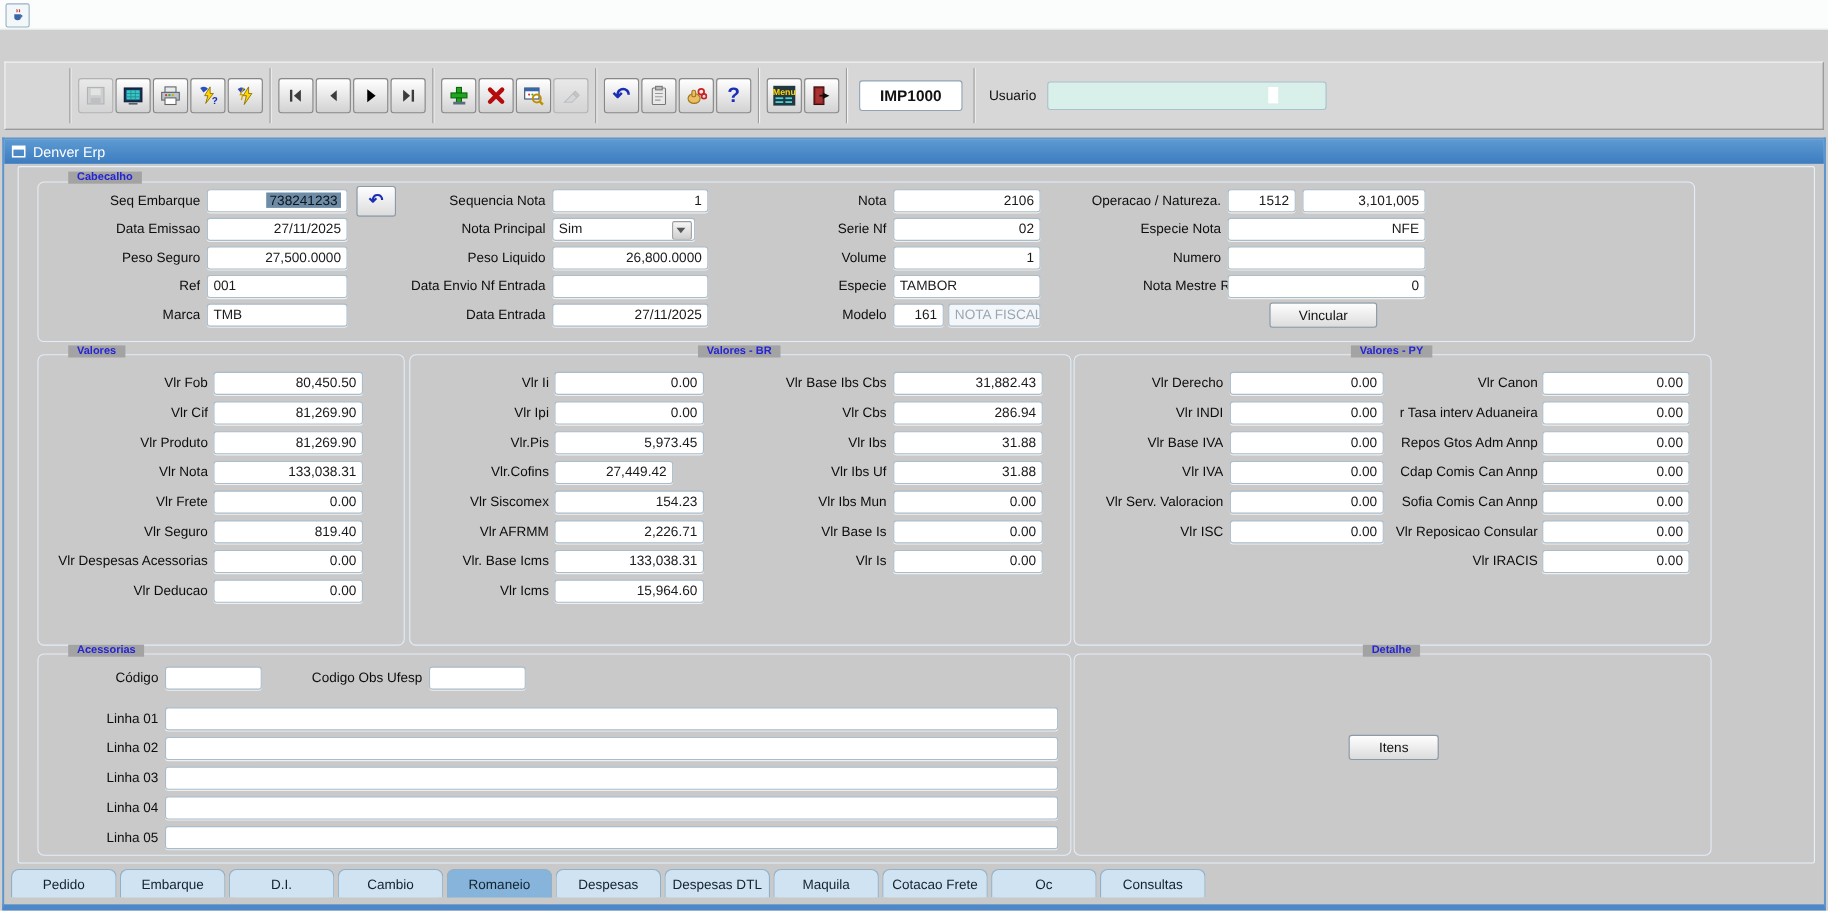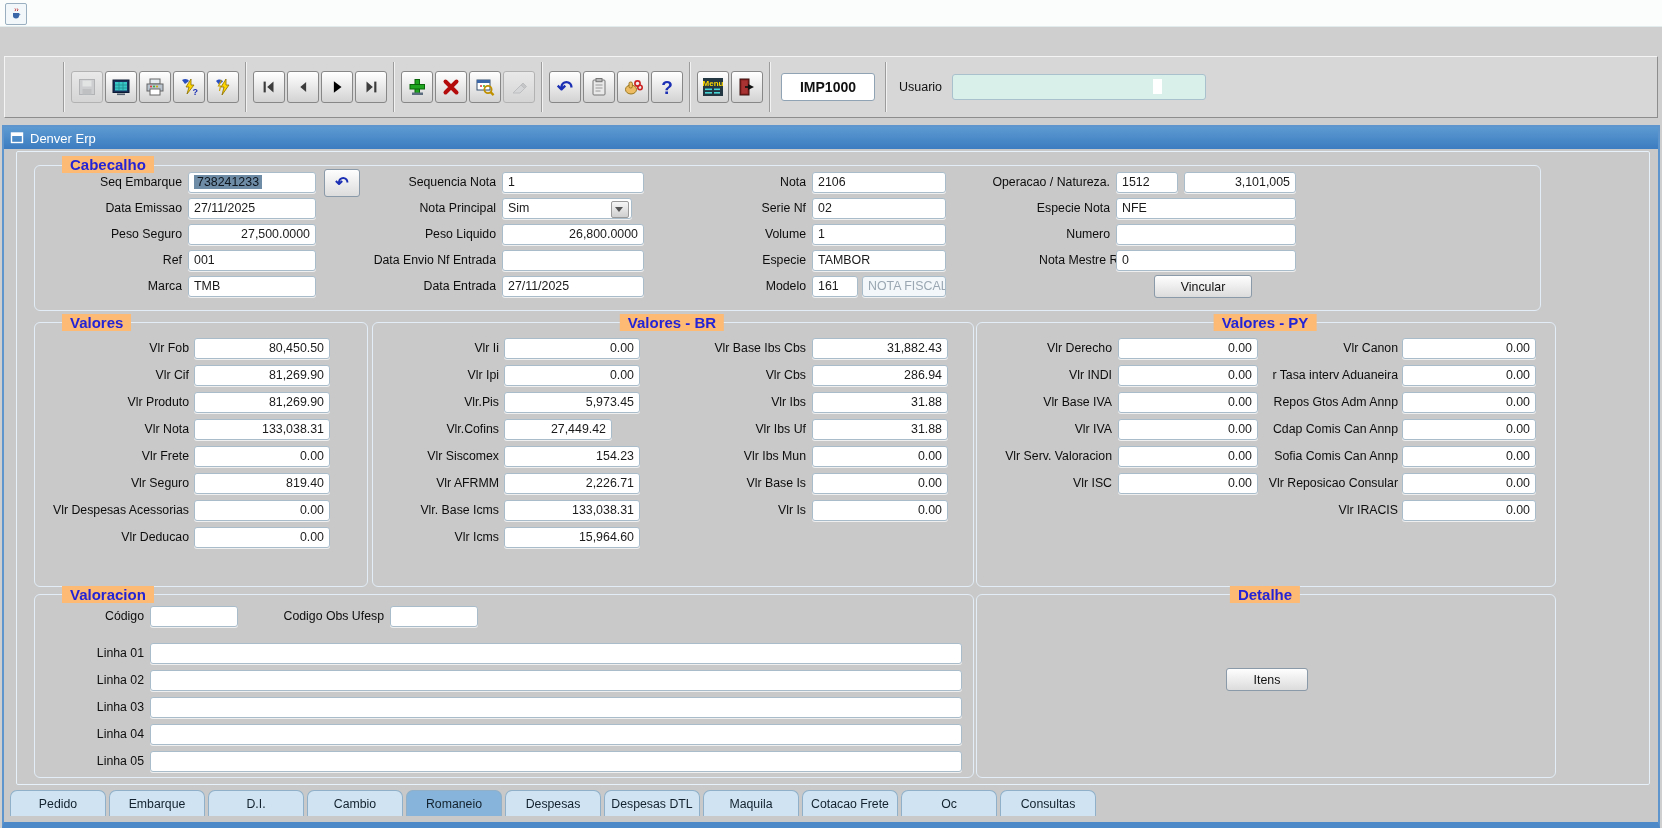--- a/index.html
+++ b/index.html
@@ -24,26 +24,26 @@
   .user-caret{position:absolute;left:200px;top:4px;width:9px;height:15px;background:#fff}
   .user-val{position:absolute;left:6px;top:4px;font-size:12px;color:#111}
 
   .frame{position:absolute;left:2px;top:125px;width:1658px;height:703px;box-sizing:border-box;border:2px solid #5e95cd;border-bottom:6px solid #4d88c8;background:#c9c9c9}
   .frame-title{height:22px;background:linear-gradient(#5d9ad2,#3c7cc0);display:flex;align-items:center;padding:0 6px;gap:6px}
   .frame-title-text{color:#fff;font-size:13px}
   .frame-body{position:relative;width:100%;height:673px;background:#c9c9c9}
   .panel{position:absolute;left:12px;top:2px;width:1632px;height:632px;border:1px solid #e7f1f9;border-radius:2px}
 
   .grp{position:absolute;border:1px solid #e2edf7;border-radius:6px}
-  .grp-title{position:absolute;z-index:2;color:#2424d6;font-weight:bold;font-size:15px;background:#fdba74;padding:0 8px;white-space:nowrap}
+  .grp-title{position:absolute;z-index:2;color:#2424d6;font-weight:bold;font-size:10px;background:#a3a3a3;padding:0 8px;white-space:nowrap}
   .grp-title.center{transform:translateX(-50%)}
 
   .lbl{position:absolute;height:21px;line-height:21px;font-size:12.3px;color:#0d0d0d;text-align:right;white-space:nowrap;overflow:hidden;z-index:3}
   .fld{position:absolute;height:21px;line-height:19px;box-sizing:border-box;background:#fff;border:1px solid #a9bcca;border-radius:3px;font-size:12.4px;color:#1a1a1a;padding:0 5px;box-shadow:0 1px 0 rgba(255,255,255,.7);white-space:nowrap;overflow:hidden;z-index:3}
-  .fld.right{text-align:right}.fld.center{text-align:left}
+  .fld.right{text-align:right}.fld.center{text-align:right}
   .fld.dis{color:#9aa7b2;background:#f3f7fa}
   .sel{background:#6f8ca6;color:#0d141c;padding:0 3px}
   .dd{position:absolute;right:2px;top:2px;width:16px;height:15px;background:linear-gradient(#f6f6f6,#cfcfcf);border:1px solid #9a9a9a;border-radius:2px}
   .dd:after{content:"";position:absolute;left:3px;top:5px;border-left:4px solid transparent;border-right:4px solid transparent;border-top:5px solid #555}
   .btn{position:absolute;box-sizing:border-box;background:linear-gradient(#fefefe,#dcdcdc);border:1px solid #8a9aa8;border-radius:3px;font-size:12.4px;color:#111;text-align:center;cursor:pointer;display:flex;align-items:center;justify-content:center;z-index:3}
 
   .tabbar{position:absolute;left:6px;top:641px;display:flex;gap:3px;z-index:4}
   .tab{min-width:96px;height:26px;box-sizing:border-box;padding:0 0;background:#cfe3f2;border:1px solid #8fb0c8;border-bottom:none;border-radius:7px 7px 0 0;font-size:12.3px;color:#13222e;display:flex;align-items:center;justify-content:center;cursor:pointer}
   .tab.sel{background:#86b4da}
 </style>
@@ -383,21 +383,21 @@
       <div class="lbl" style="left:1260px;top:270px;width:134px">Cdap Comis Can Annp</div>
       <div class="fld right" style="left:1398px;top:270px;width:134px">0.00</div>
       <div class="lbl" style="left:1260px;top:297px;width:134px">Sofia Comis Can Annp</div>
       <div class="fld right" style="left:1398px;top:297px;width:134px">0.00</div>
       <div class="lbl" style="left:1260px;top:324px;width:134px">Vlr Reposicao Consular</div>
       <div class="fld right" style="left:1398px;top:324px;width:134px">0.00</div>
       <div class="lbl" style="left:1260px;top:351px;width:134px">Vlr IRACIS</div>
       <div class="fld right" style="left:1398px;top:351px;width:134px">0.00</div>
 
       <div class="grp" style="left:30px;top:445px;width:938px;height:182px"></div>
-      <div class="grp-title" style="left:58px;top:437px">Valoracion</div>
+      <div class="grp-title" style="left:58px;top:437px">Acessorias</div>
 
       <div class="lbl" style="left:58px;top:457px;width:82px">Código</div>
       <div class="fld" style="left:146px;top:457px;width:88px"></div>
       <div class="lbl" style="left:238px;top:457px;width:142px">Codigo Obs Ufesp</div>
       <div class="fld" style="left:386px;top:457px;width:88px"></div>
 
       <div class="lbl" style="left:58px;top:494px;width:82px">Linha 01</div>
       <div class="fld" style="left:146px;top:494px;width:812px"></div>
       <div class="lbl" style="left:58px;top:521px;width:82px">Linha 02</div>
       <div class="fld" style="left:146px;top:521px;width:812px"></div>

